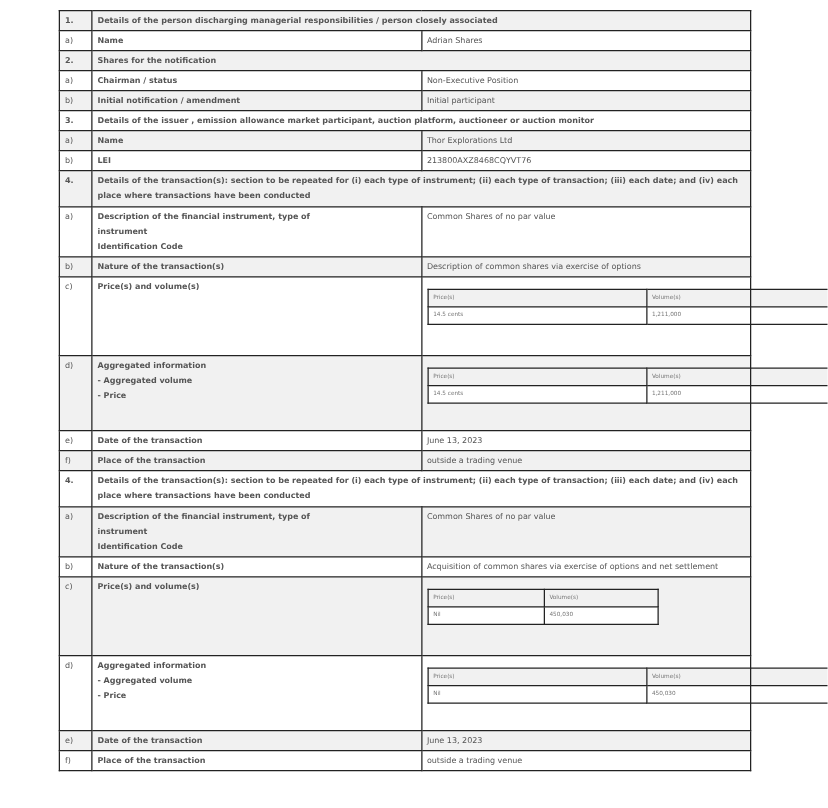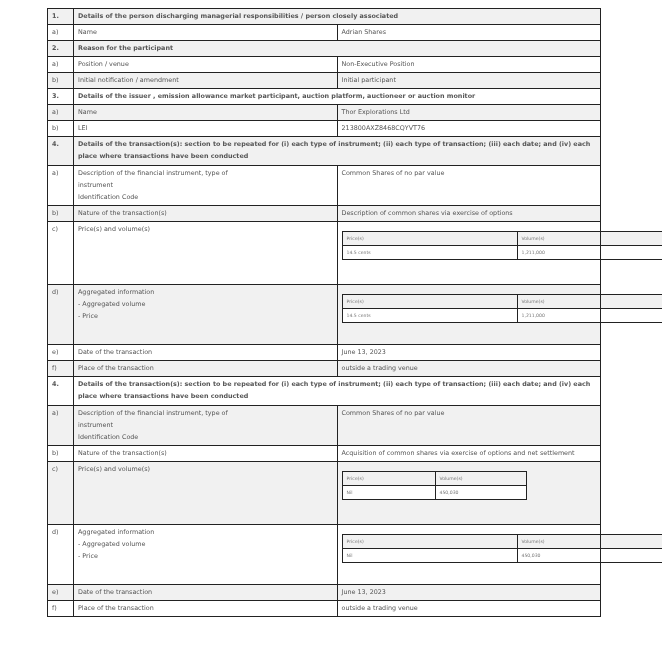--- a/index.html
+++ b/index.html
@@ -5,21 +5,21 @@
   html, body { margin: 0; padding: 0; background: #ffffff; }
   body { width: 662px; height: 646px; position: relative; overflow: hidden;
          font-family: "DejaVu Sans", sans-serif; }
   table.main { position: absolute; left: 47px; top: 8px; width: 554px;
          border-collapse: collapse; table-layout: fixed; }
   table.main > tbody > tr > td { border: 1px solid #222; padding: 1px 4px 0 4px;
          font-size: 6.4px; color: #555; vertical-align: top; line-height: 12px; }
   table.main > tbody > tr:nth-child(odd) > td { background: #f1f1f1; }
   table.main > tbody > tr:nth-child(even) > td { background: #ffffff; }
   td.num { width: 17px; }
-  td.lbl { width: 162px; }
+  td.lbl { width: 162px; font-weight: bold; }
   tr.hdr td { color: #222; font-weight: bold; }
   tr.r17 td { height: 14px; }
   tr.hdr2 td { height: 27px; }
   tr.desc td { height: 38px; }
   tr.pv td { height: 61px; }
   tr.pv2 td { height: 58px; }
   .ml { display: block; }
   table.inner { border-collapse: collapse; table-layout: fixed; margin-top: 8px; }
   table.inner td { border: 1px solid #222; font-size: 4.6px; color: #777; padding: 0 4px;
          height: 13px; line-height: 13px; vertical-align: middle; }
@@ -40,25 +40,25 @@
     <td class="num">1.</td>
     <td colspan="2">Details of the person discharging managerial responsibilities / person closely associated</td>
   </tr>
   <tr class="r17">
     <td class="num">a)</td>
     <td class="lbl">Name</td>
     <td>Adrian Shares</td>
   </tr>
   <tr class="hdr r17">
     <td class="num">2.</td>
-    <td colspan="2">Reason for the participant</td>
-  </tr>
-  <tr class="r17">
-    <td class="num">a)</td>
-    <td class="lbl">Position / venue</td>
+    <td colspan="2">Shares for the notification</td>
+  </tr>
+  <tr class="r17">
+    <td class="num">a)</td>
+    <td class="lbl">Chairman / status</td>
     <td>Non-Executive Position</td>
   </tr>
   <tr class="r17">
     <td class="num">b)</td>
     <td class="lbl">Initial notification / amendment</td>
     <td>Initial participant</td>
   </tr>
   <tr class="hdr r17">
     <td class="num">3.</td>
     <td colspan="2">Details of the issuer , emission allowance market participant, auction platform, auctioneer or auction monitor</td>

